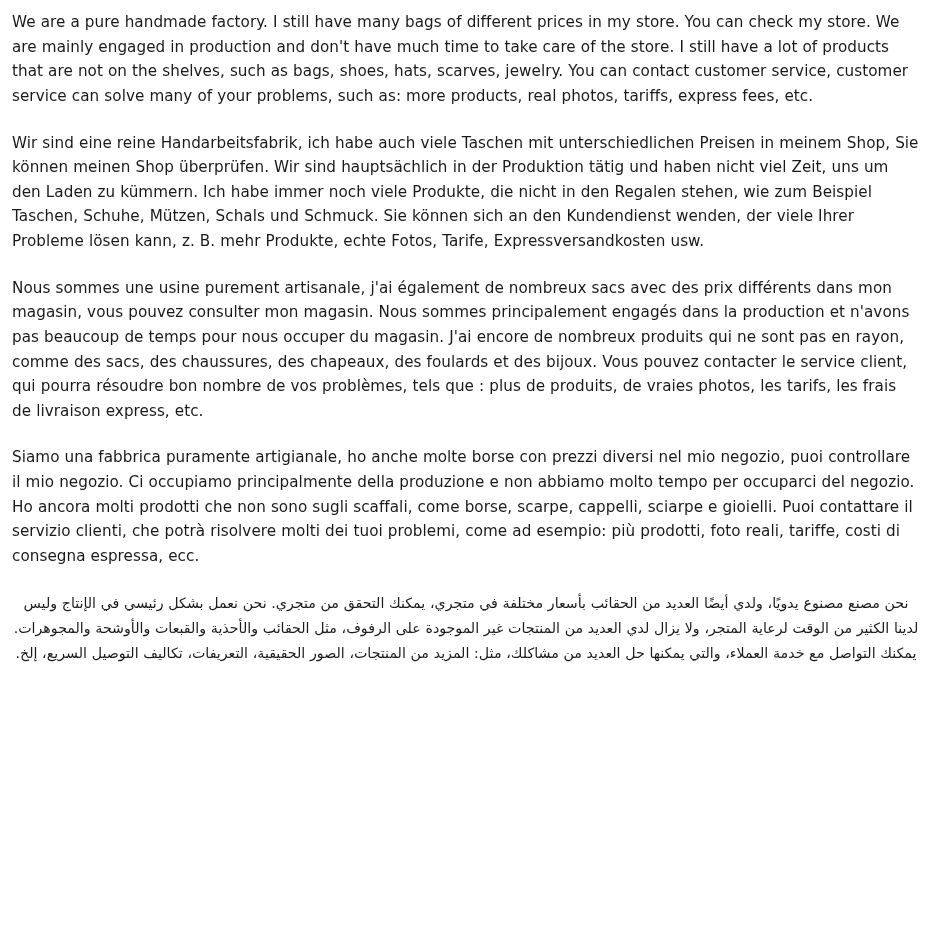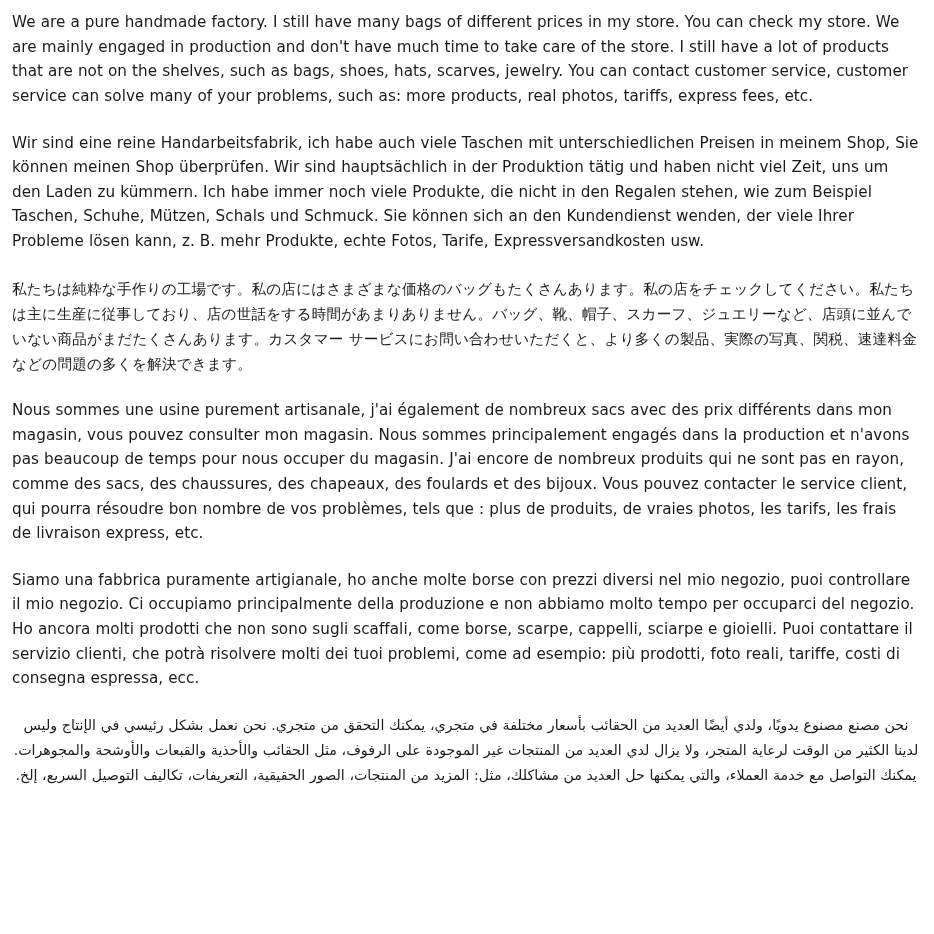--- a/index.html
+++ b/index.html
@@ -40,17 +40,16 @@
     line-height: 1.78;
     margin-bottom: 0;
   }
 </style>
 </head>
 <body>
 
 <div class="page">
   <p class="para">We are a pure handmade factory. I still have many bags of different prices in my store. You can check my store. We are mainly engaged in production and don't have much time to take care of the store. I still have a lot of products that are not on the shelves, such as bags, shoes, hats, scarves, jewelry. You can contact customer service, customer service can solve many of your problems, such as: more products, real photos, tariffs, express fees, etc.</p>
   <p class="para">Wir sind eine reine Handarbeitsfabrik, ich habe auch viele Taschen mit unterschiedlichen Preisen in meinem Shop, Sie können meinen Shop überprüfen. Wir sind hauptsächlich in der Produktion tätig und haben nicht viel Zeit, uns um den Laden zu kümmern. Ich habe immer noch viele Produkte, die nicht in den Regalen stehen, wie zum Beispiel Taschen, Schuhe, Mützen, Schals und Schmuck. Sie können sich an den Kundendienst wenden, der viele Ihrer Probleme lösen kann, z. B. mehr Produkte, echte Fotos, Tarife, Expressversandkosten usw.</p>
-  <p class="para cjk">私たちは純粋な手作りの工場です。私の店にはさまざまな価格のバッグもたくさんあります。私の店をチェックしてください。私たちは主に生産に従事しており、店の世話をする時間があまりありません。バッグ、靴、帽子、スカーフ、ジュエリーなど、店頭に並んでいない商品がまだたくさんあります。カスタマー サービスにお問い合わせいただくと、より多くの製品、実際の写真、関税、速達料金などの問題の多くを解決できます。</p>
   <p class="para">Nous sommes une usine purement artisanale, j'ai également de nombreux sacs avec des prix différents dans mon magasin, vous pouvez consulter mon magasin. Nous sommes principalement engagés dans la production et n'avons pas beaucoup de temps pour nous occuper du magasin. J'ai encore de nombreux produits qui ne sont pas en rayon, comme des sacs, des chaussures, des chapeaux, des foulards et des bijoux. Vous pouvez contacter le service client, qui pourra résoudre bon nombre de vos problèmes, tels que : plus de produits, de vraies photos, les tarifs, les frais de livraison express, etc.</p>
   <p class="para">Siamo una fabbrica puramente artigianale, ho anche molte borse con prezzi diversi nel mio negozio, puoi controllare il mio negozio. Ci occupiamo principalmente della produzione e non abbiamo molto tempo per occuparci del negozio. Ho ancora molti prodotti che non sono sugli scaffali, come borse, scarpe, cappelli, sciarpe e gioielli. Puoi contattare il servizio clienti, che potrà risolvere molti dei tuoi problemi, come ad esempio: più prodotti, foto reali, tariffe, costi di consegna espressa, ecc.</p>
   <p class="para rtl">نحن مصنع مصنوع يدويًا، ولدي أيضًا العديد من الحقائب بأسعار مختلفة في متجري، يمكنك التحقق من متجري. نحن نعمل بشكل رئيسي في الإنتاج وليس لدينا الكثير من الوقت لرعاية المتجر، ولا يزال لدي العديد من المنتجات غير الموجودة على الرفوف، مثل الحقائب والأحذية والقبعات والأوشحة والمجوهرات. يمكنك التواصل مع خدمة العملاء، والتي يمكنها حل العديد من مشاكلك، مثل: المزيد من المنتجات، الصور الحقيقية، التعريفات، تكاليف التوصيل السريع، إلخ.</p>
 </div>
 
 </body></html>

